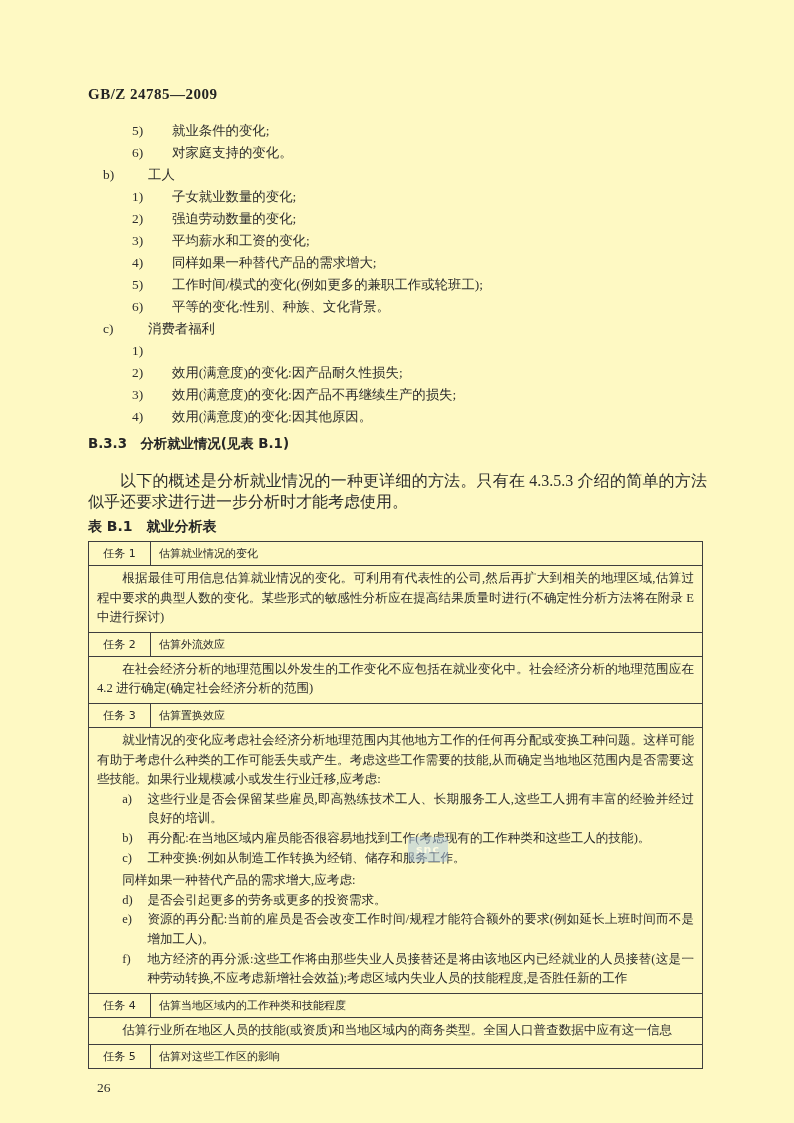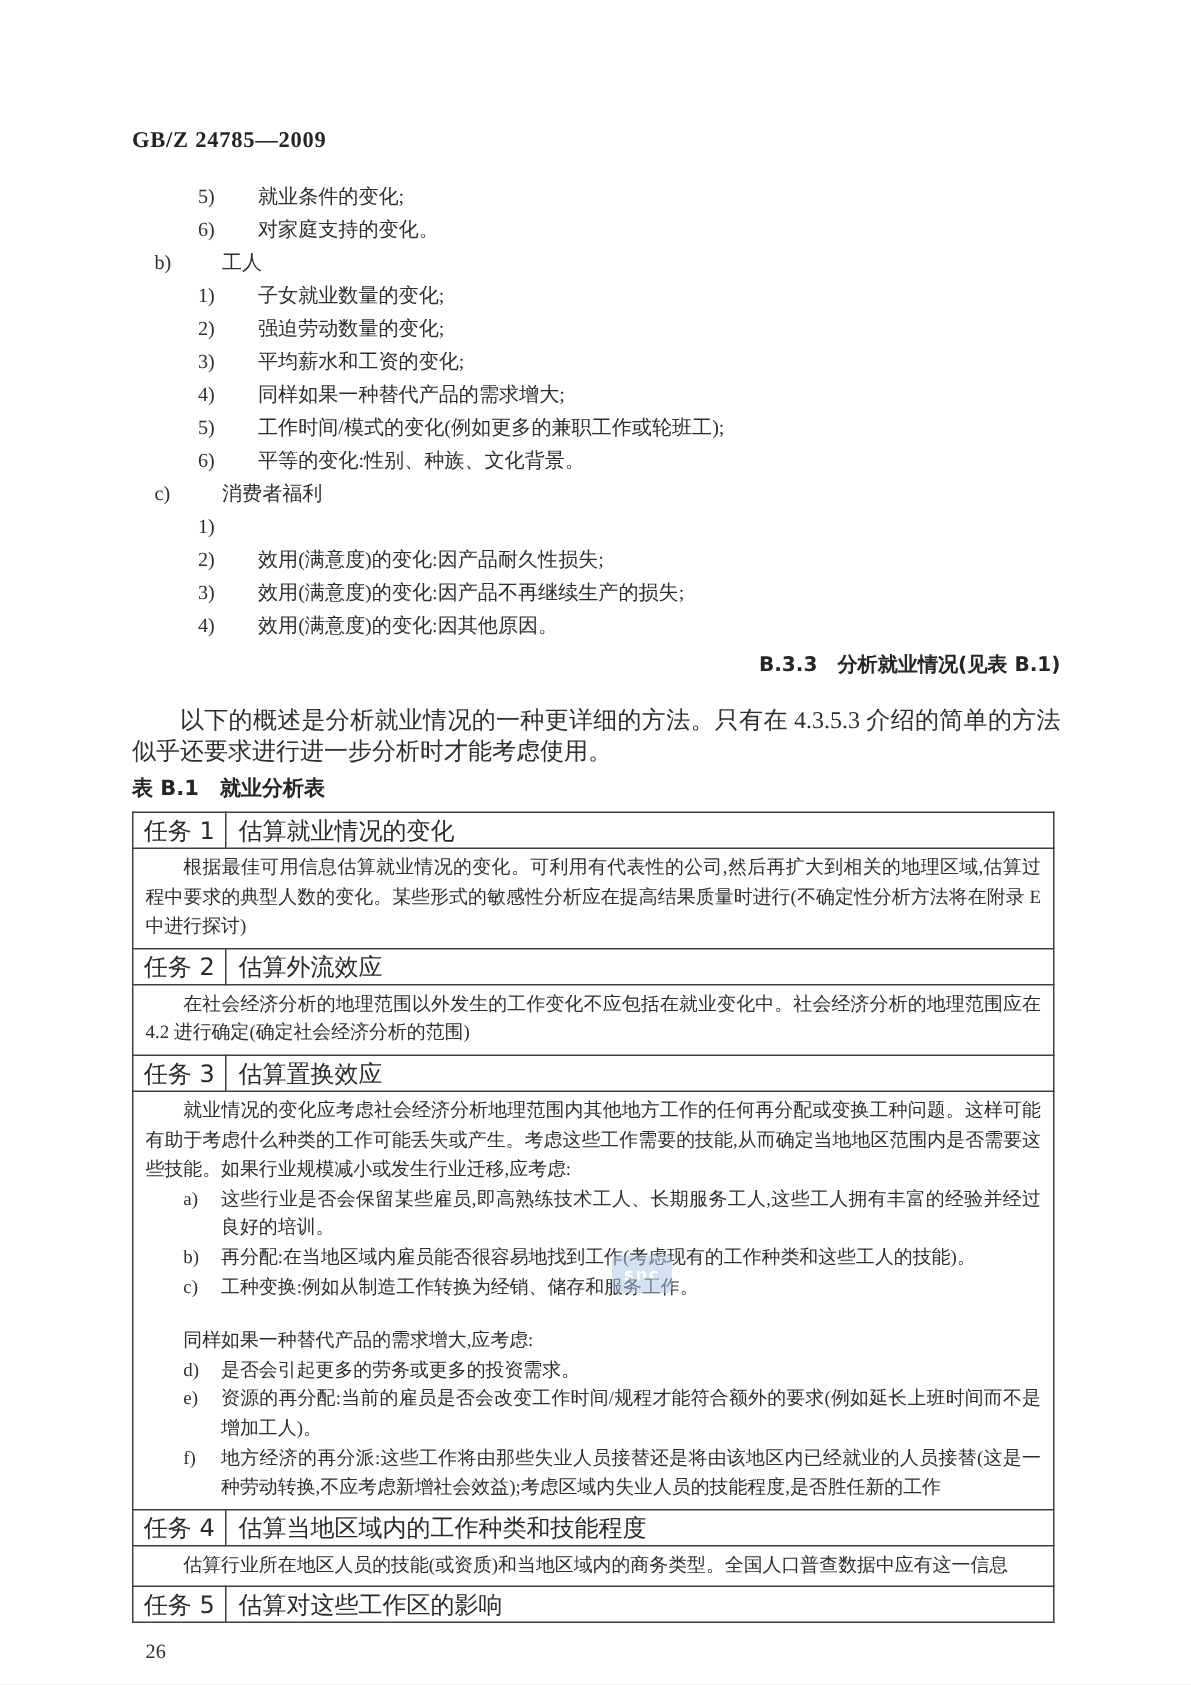--- a/index.html
+++ b/index.html
@@ -1,59 +1,59 @@
 <!DOCTYPE html>
 <html><head>
 <meta charset="utf-8">
 <style>
   html,body{margin:0;padding:0;background:#e8e8e8;}
   .page{
-    position:relative;width:794px;height:1123px;background:#ffffff;
+    position:relative;width:794px;height:1123px;background:#fef9c3;
     overflow:hidden;margin:0 auto;
     font-family:"Liberation Serif","DejaVu Serif",serif;
     color:#2e2e2e;
   }
   .content{position:absolute;left:88px;top:86px;width:619px;}
   .std-no{
     font-family:"Liberation Serif","DejaVu Serif",serif;
     font-weight:bold;font-size:15px;line-height:16px;letter-spacing:.5px;color:#242424;
   }
   .outline{margin-top:18px;}
   .li{display:flex;line-height:22px;font-size:13.4px;}
   .li .marker{flex:0 0 auto;}
   .li.lvl1{padding-left:15px;}
   .li.lvl1 .marker{width:45px;}
   .li.lvl2{padding-left:44px;}
   .li.lvl2 .marker{width:40px;}
   .sec-heading{
     margin-top:5px;font-family:"DejaVu Sans","Liberation Sans",sans-serif;
-    font-weight:bold;font-size:13.4px;line-height:22px;color:#262626;text-align:right;
+    font-weight:bold;font-size:13.4px;line-height:22px;color:#262626;
   }
   .para{
     margin:15px 0 0 0;font-size:16px;line-height:21px;
     text-align:justify;text-indent:2em;
   }
   .tbl-title{
     margin:4px 0 5px 0;
     font-family:"DejaVu Sans","Liberation Sans",sans-serif;
     font-weight:bold;font-size:14px;line-height:20px;color:#262626;
   }
   table.analysis{
     width:615px;border-collapse:collapse;table-layout:fixed;
     font-size:12.6px;color:#2e2e2e;
   }
   table.analysis td{border:1px solid #3f3f3f;vertical-align:top;}
   tr.task-row td{
     font-family:"DejaVu Sans","Liberation Sans",sans-serif;
-    font-size:16px;line-height:18px;padding:3px 8px 2px 8px;color:#2a2a2a;
+    font-size:11px;line-height:18px;padding:3px 8px 2px 8px;color:#2a2a2a;
   }
   td.task-cell{width:57px;text-align:center;padding:3px 2px 2px 2px !important;white-space:nowrap;}
   tr.desc-row td{padding:3px 8px 4px 8px;line-height:19.6px;text-align:justify;}
   .tp{margin:0;text-indent:2em;}
-  .tmid{margin:16px 0 0 2em;}
+  .tmid{margin:3px 0 0 2em;}
   .tli{display:flex;margin-left:2em;}
   .tli .tlm{flex:0 0 2em;}
   .tli .tlt{flex:1 1 auto;text-align:justify;}
   .page-num{margin:11px 0 0 9px;font-size:13.5px;line-height:16px;}
   .watermark{
     position:absolute;left:408px;top:837px;width:40px;height:25px;
     border-radius:4px;opacity:.5;
     display:flex;align-items:center;justify-content:center;
     font-family:"DejaVu Sans","Liberation Sans",sans-serif;
     font-weight:bold;font-size:11px;color:#ffffff;letter-spacing:1px;

